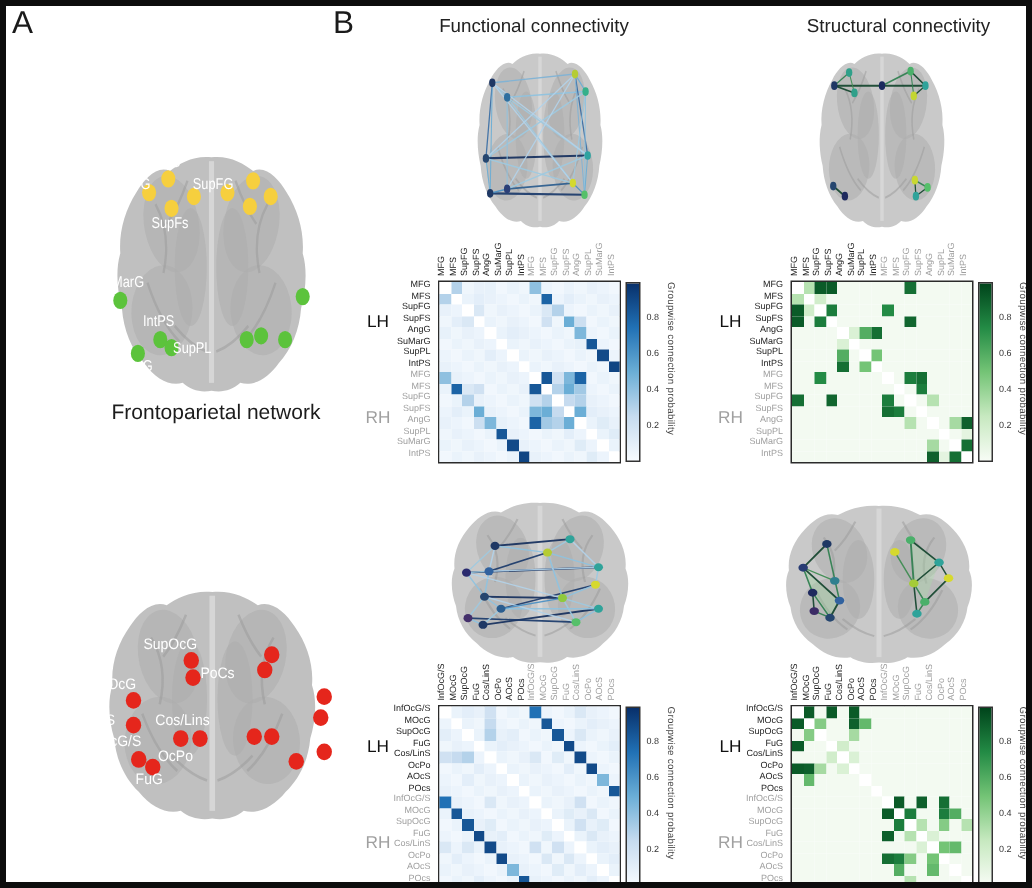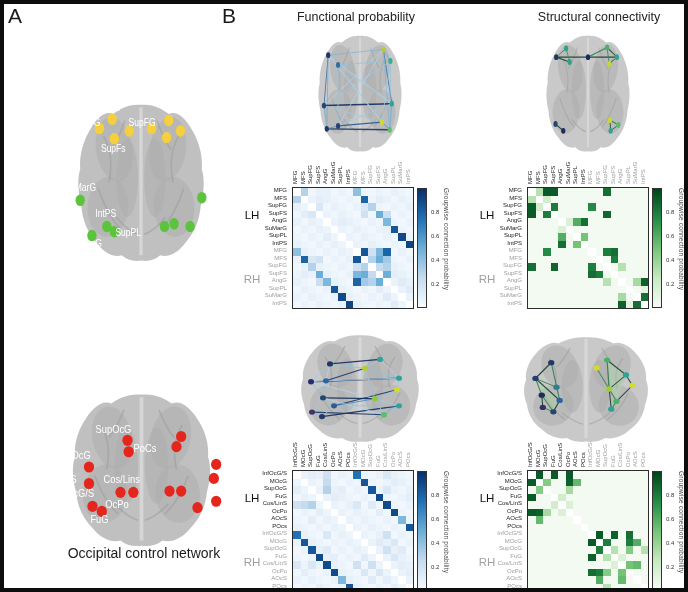--- a/index.html
+++ b/index.html
@@ -99,20 +99,21 @@
         <text x="47" y="11" fill="#ffffff" font-size="8" text-anchor="middle" font-family="inherit" class="roi-label">MFS</text>
         <text x="28" y="22" fill="#ffffff" font-size="8" text-anchor="middle" font-family="inherit" class="roi-label">MFG</text>
         <text x="76" y="22" fill="#ffffff" font-size="8" text-anchor="middle" font-family="inherit" class="roi-label">SupFG</text>
         <text x="49" y="42" fill="#ffffff" font-size="8" text-anchor="middle" font-family="inherit" class="roi-label">SupFs</text>
         <text x="18" y="72" fill="#ffffff" font-size="8" text-anchor="middle" font-family="inherit" class="roi-label">SuMarG</text>
         <text x="42" y="92" fill="#ffffff" font-size="8" text-anchor="middle" font-family="inherit" class="roi-label">IntPS</text>
         <text x="63" y="106" fill="#ffffff" font-size="8" text-anchor="middle" font-family="inherit" class="roi-label">SupPL</text>
         <text x="28" y="115" fill="#ffffff" font-size="8" text-anchor="middle" font-family="inherit" class="roi-label">AngG</text>
       </svg>
     </div>
+  <div class="caption" id="cap1">Frontoparietal network</div>
   <div class="abs brainbox" id="brainA2">
       <svg viewBox="0 0 150 130" preserveAspectRatio="none">
         <g>
           <path d="M75,6 C64,5 55,9 49,13 C41,10 33,17 28,24 C21,33 17,44 18,55 C15,63 16,74 19,83 C20,94 25,104 33,111 C40,119 49,123 57,121 C62,125 69,126 75,125 C81,126 88,125 93,121 C101,123 110,119 117,111 C125,104 130,94 131,83 C134,74 135,63 132,55 C133,44 129,33 122,24 C117,17 109,10 101,13 C95,9 86,5 75,6 Z" fill="#bdbdbd" opacity="0.95"></path>
           <ellipse cx="50" cy="40" rx="17" ry="25" fill="#adadad" opacity="0.55" transform="rotate(-14 50 40)"></ellipse>
           <ellipse cx="100" cy="40" rx="17" ry="25" fill="#adadad" opacity="0.55" transform="rotate(14 100 40)"></ellipse>
           <ellipse cx="44" cy="84" rx="19" ry="23" fill="#adadad" opacity="0.55" transform="rotate(8 44 84)"></ellipse>
           <ellipse cx="106" cy="84" rx="19" ry="23" fill="#adadad" opacity="0.55" transform="rotate(-8 106 84)"></ellipse>
           <ellipse cx="62" cy="62" rx="10" ry="30" fill="#adadad" opacity="0.55" transform="rotate(0 62 62)"></ellipse>
           <ellipse cx="88" cy="62" rx="10" ry="30" fill="#adadad" opacity="0.55" transform="rotate(0 88 62)"></ellipse>
@@ -145,23 +146,22 @@
         <text x="51" y="36" fill="#ffffff" font-size="8" text-anchor="middle" font-family="inherit" class="roi-label">SupOcG</text>
         <text x="78" y="51" fill="#ffffff" font-size="8" text-anchor="middle" font-family="inherit" class="roi-label">PoCs</text>
         <text x="20" y="57" fill="#ffffff" font-size="8" text-anchor="middle" font-family="inherit" class="roi-label">MOcG</text>
         <text x="9" y="76" fill="#ffffff" font-size="8" text-anchor="middle" font-family="inherit" class="roi-label">AOcS</text>
         <text x="58" y="76" fill="#ffffff" font-size="8" text-anchor="middle" font-family="inherit" class="roi-label">Cos/Lins</text>
         <text x="18" y="87" fill="#ffffff" font-size="8" text-anchor="middle" font-family="inherit" class="roi-label">InfOcG/S</text>
         <text x="54" y="95" fill="#ffffff" font-size="8" text-anchor="middle" font-family="inherit" class="roi-label">OcPo</text>
         <text x="39" y="107" fill="#ffffff" font-size="8" text-anchor="middle" font-family="inherit" class="roi-label">FuG</text>
       </svg>
     </div>
-  <div class="caption" id="cap2">Occipital control network</div>
 
-  <div class="btitle" id="titleF">Functional probability</div>
+  <div class="btitle" id="titleF">Functional connectivity</div>
   <div class="btitle" id="titleS">Structural connectivity</div>
 
   <div class="abs brainbox" id="brainFF">
       <svg viewBox="0 0 150 130" preserveAspectRatio="none">
         <g>
           <path d="M75,6 C64,5 55,9 49,13 C41,10 33,17 28,24 C21,33 17,44 18,55 C15,63 16,74 19,83 C20,94 25,104 33,111 C40,119 49,123 57,121 C62,125 69,126 75,125 C81,126 88,125 93,121 C101,123 110,119 117,111 C125,104 130,94 131,83 C134,74 135,63 132,55 C133,44 129,33 122,24 C117,17 109,10 101,13 C95,9 86,5 75,6 Z" fill="#c6c6c6" opacity="0.95"></path>
           <ellipse cx="50" cy="40" rx="17" ry="25" fill="#adadad" opacity="0.55" transform="rotate(-14 50 40)"></ellipse>
           <ellipse cx="100" cy="40" rx="17" ry="25" fill="#adadad" opacity="0.55" transform="rotate(14 100 40)"></ellipse>
           <ellipse cx="44" cy="84" rx="19" ry="23" fill="#adadad" opacity="0.55" transform="rotate(8 44 84)"></ellipse>
           <ellipse cx="106" cy="84" rx="19" ry="23" fill="#adadad" opacity="0.55" transform="rotate(-8 106 84)"></ellipse>

